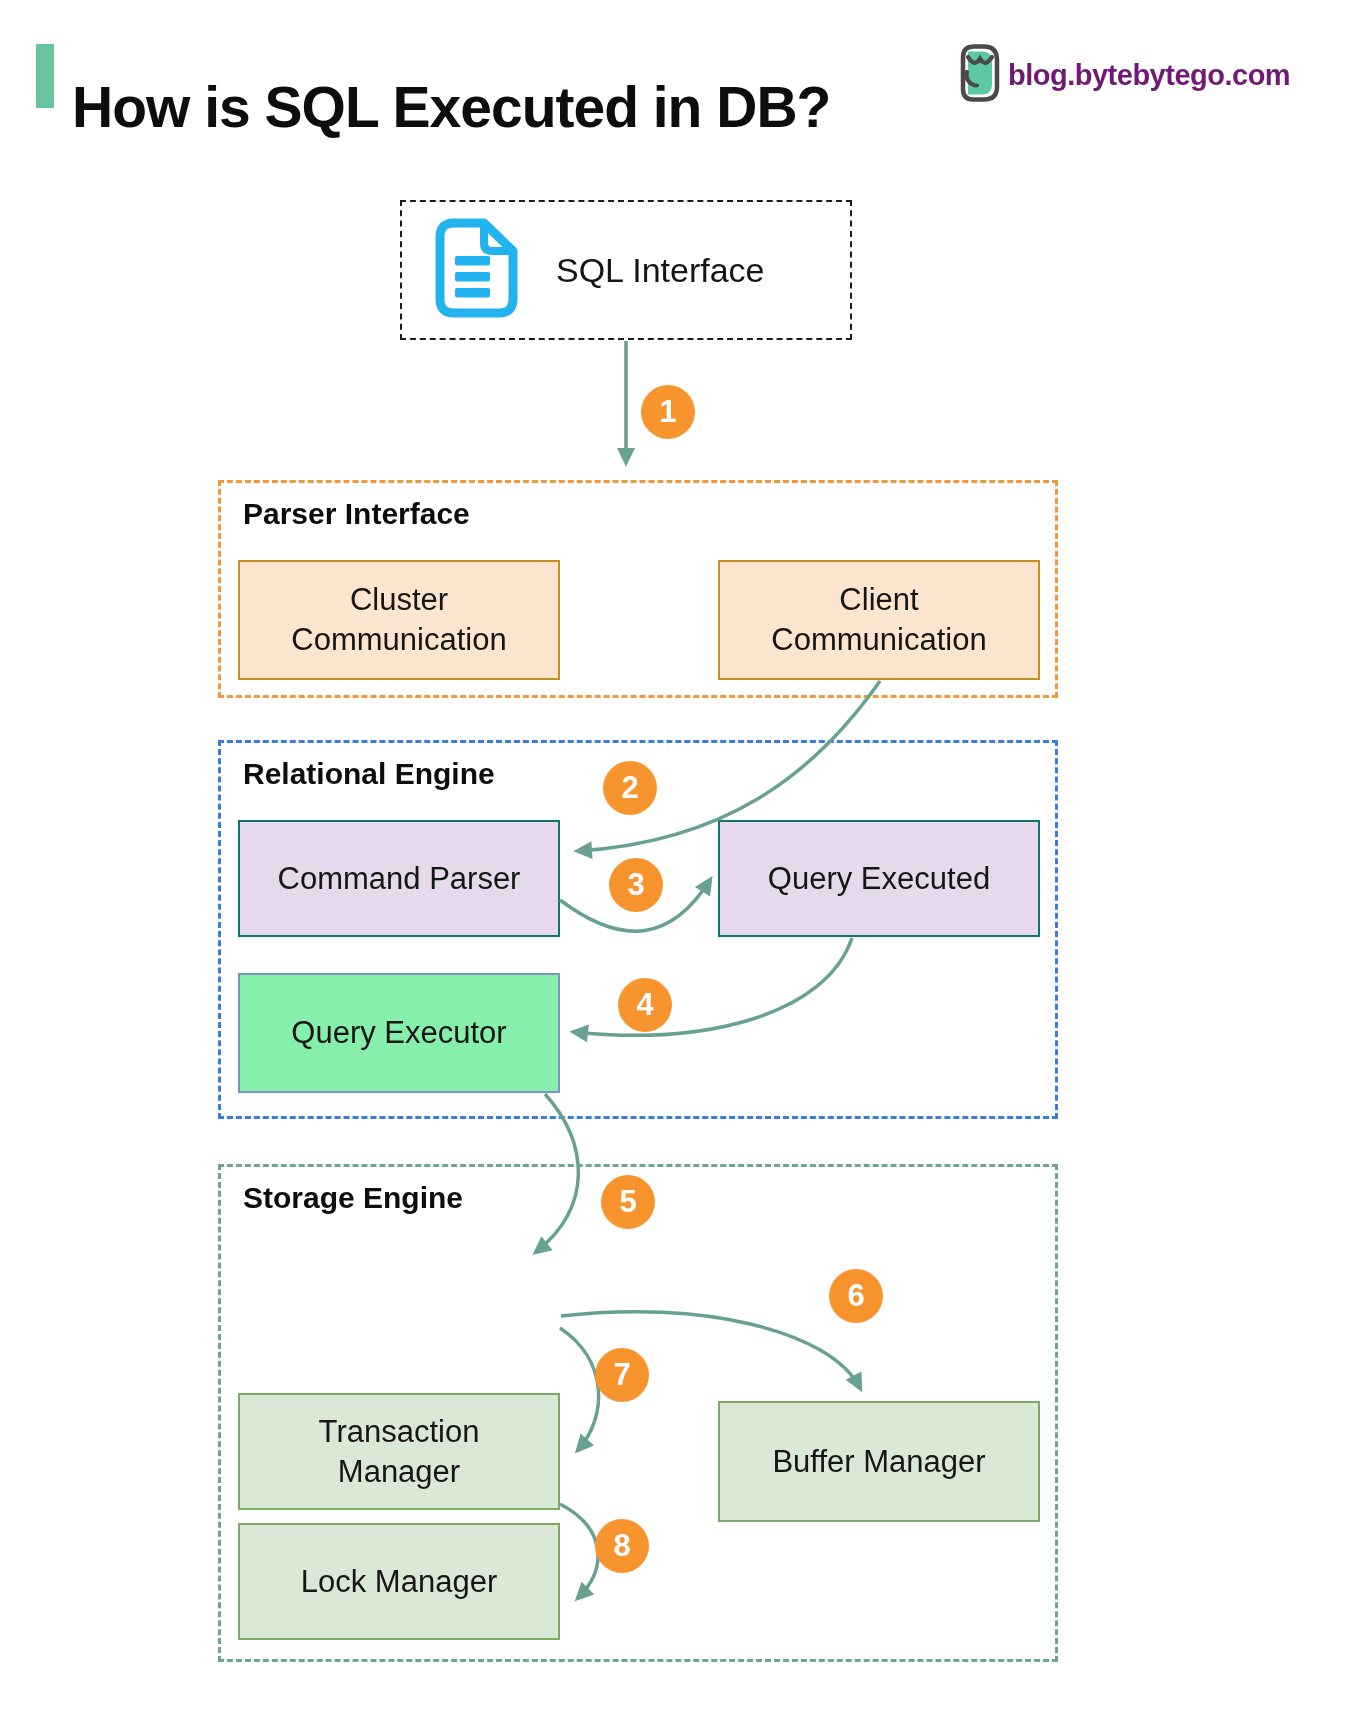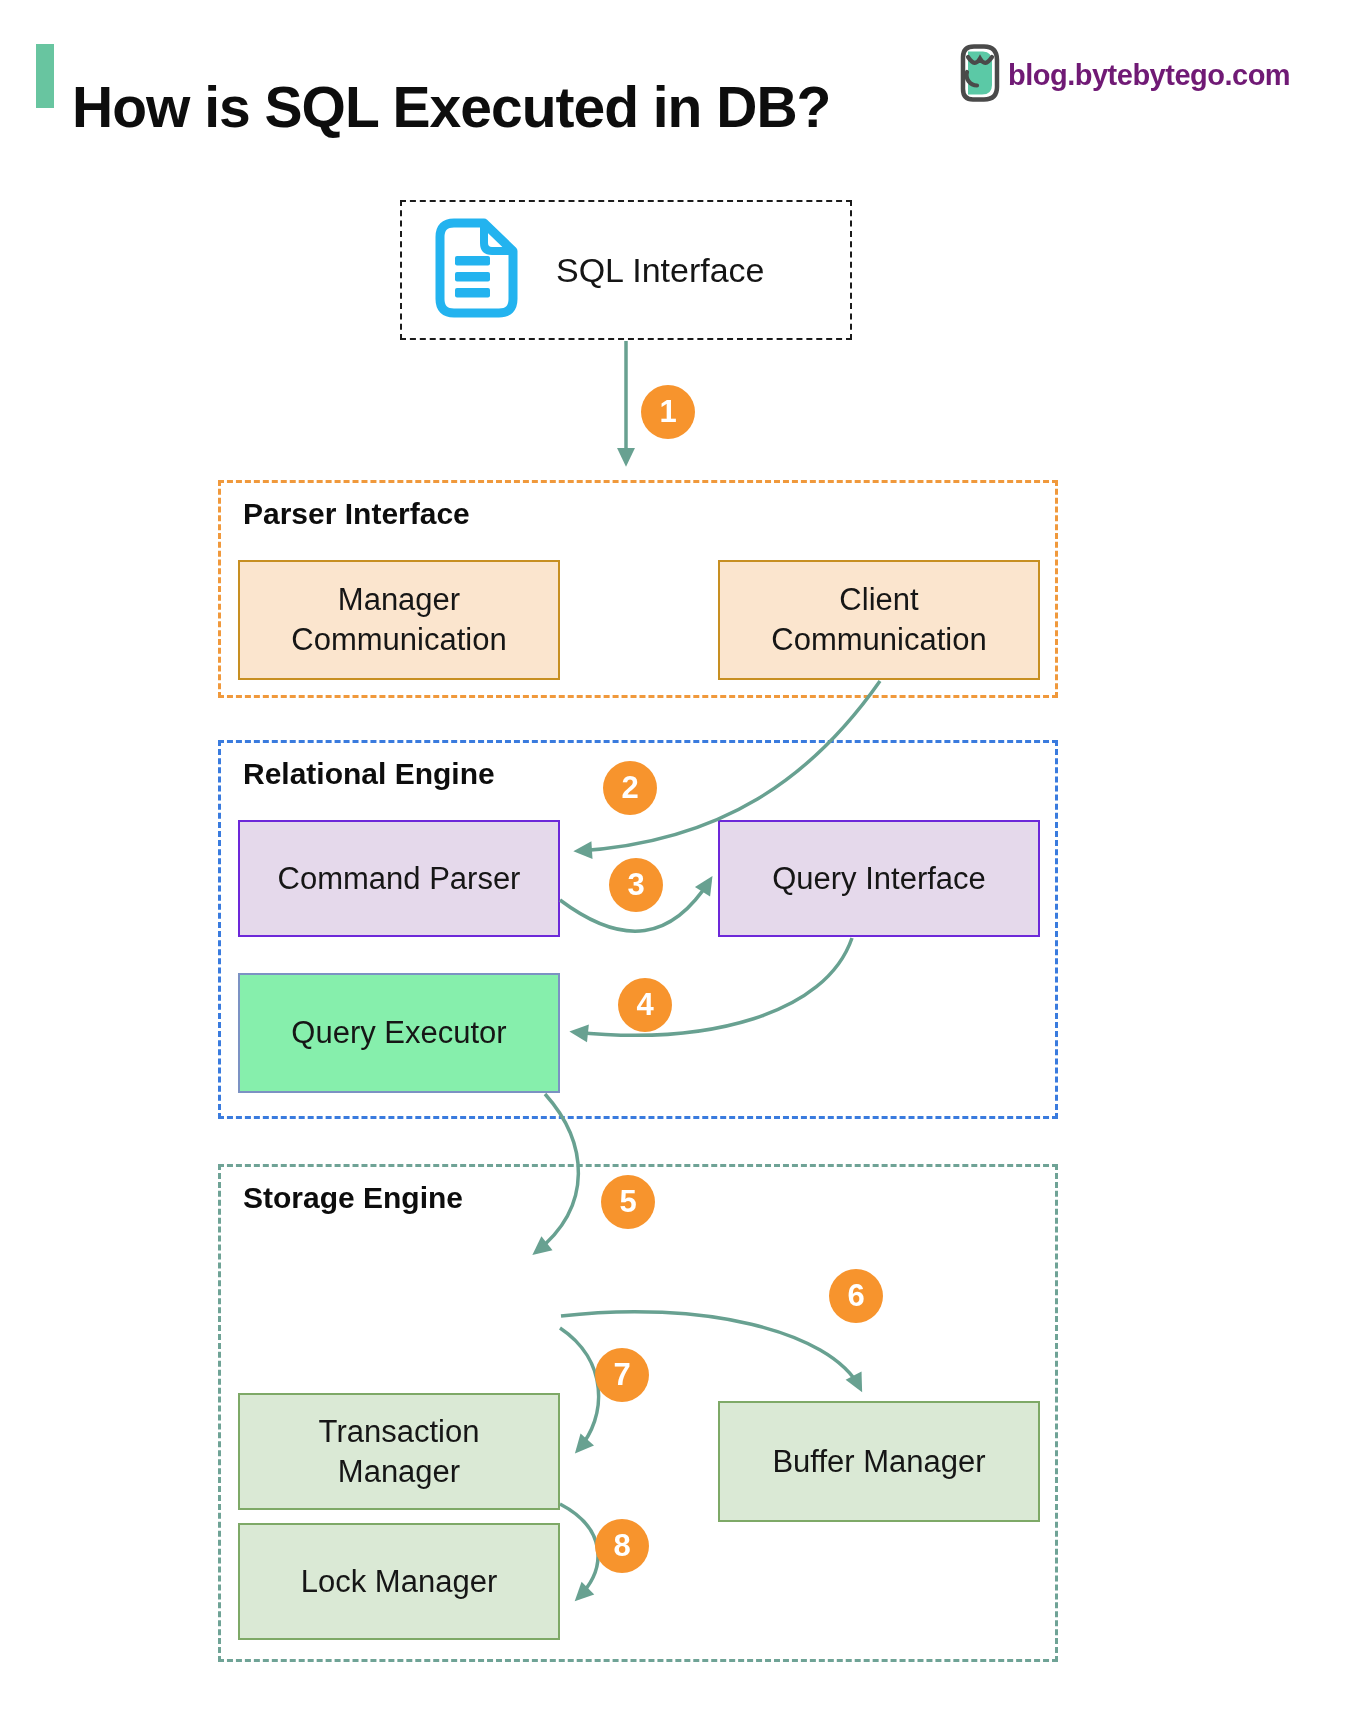--- a/index.html
+++ b/index.html
@@ -20,21 +20,21 @@
   
   .container{position:absolute;box-sizing:border-box;background:transparent;}
   .container .sec-label{position:absolute;left:22px;top:14px;font-size:30px;font-weight:700;color:#0d0d0d;white-space:nowrap;}
   .net{left:218px;top:480px;width:840px;height:218px;border:3.5px dashed #F0993C;}
   .rel{left:218px;top:740px;width:840px;height:379px;border:3.5px dashed #3A7BDE;}
   .sto{left:218px;top:1164px;width:840px;height:498px;border:3.5px dashed #6FA396;}
   
   .node{position:absolute;box-sizing:border-box;display:flex;align-items:center;justify-content:center;text-align:center;
         font-size:31px;line-height:1.28;color:#161616;padding:0 14px;}
   .orange-node{background:#FBE5CE;border:2px solid #C78F22;}
-  .purple-node{background:#E5D9EB;border:2px solid #6d28d9;}
+  .purple-node{background:#E5D9EB;border:2px solid #0f766e;}
   .blue-node{background:#86efac;border:2px solid #7C92C3;}
   .green-node{background:#DAE9D5;border:2px solid #7EA967;}
   
   .overlay{position:absolute;left:0;top:0;z-index:5;pointer-events:none;}
   .flow{fill:none;stroke:#68A191;stroke-width:3.5px;}
   
   .badge{position:absolute;z-index:6;width:54px;height:54px;border-radius:50%;background:#F7942D;color:#fff;
          font-size:31px;font-weight:700;display:flex;align-items:center;justify-content:center;}
 </style>
 </head>
@@ -66,28 +66,28 @@
         <rect x="31" y="54" width="35" height="9.5" rx="2" fill="#23B3EF"></rect>
         <rect x="31" y="70" width="35" height="9.5" rx="2" fill="#23B3EF"></rect>
       </svg>
     </span>
     <span class="sql-label">SQL Interface</span>
   </div>
 
   <div class="container net">
     <div class="sec-label">Parser Interface</div>
   </div>
-  <div class="node orange-node" style="left:238px;top:560px;width:322px;height:120px;">Manager Communication</div>
+  <div class="node orange-node" style="left:238px;top:560px;width:322px;height:120px;">Cluster Communication</div>
   <div class="node orange-node" style="left:718px;top:560px;width:322px;height:120px;">Client Communication</div>
 
   <div class="container rel">
     <div class="sec-label">Relational Engine</div>
   </div>
   <div class="node purple-node" style="left:238px;top:820px;width:322px;height:117px;">Command Parser</div>
-  <div class="node purple-node" style="left:718px;top:820px;width:322px;height:117px;">Query Interface</div>
+  <div class="node purple-node" style="left:718px;top:820px;width:322px;height:117px;">Query Executed</div>
   <div class="node blue-node" style="left:238px;top:973px;width:322px;height:120px;">Query Executor</div>
 
   <div class="container sto">
     <div class="sec-label">Storage Engine</div>
   </div>
   <div class="node green-node" style="left:238px;top:1393px;width:322px;height:117px;">Transaction Manager</div>
   <div class="node green-node" style="left:718px;top:1401px;width:322px;height:121px;">Buffer Manager</div>
   <div class="node green-node" style="left:238px;top:1523px;width:322px;height:117px;">Lock Manager</div>
 
   <svg class="overlay" width="1358" height="1722" viewBox="0 0 1358 1722">

